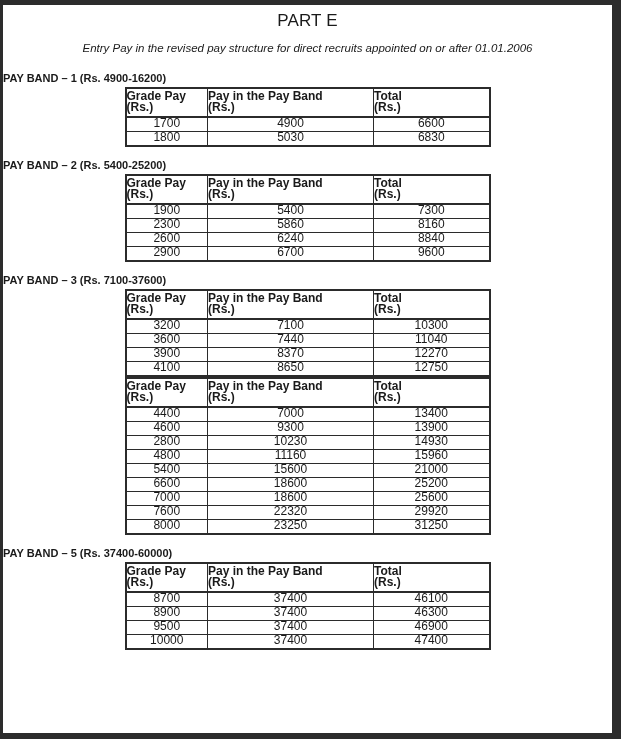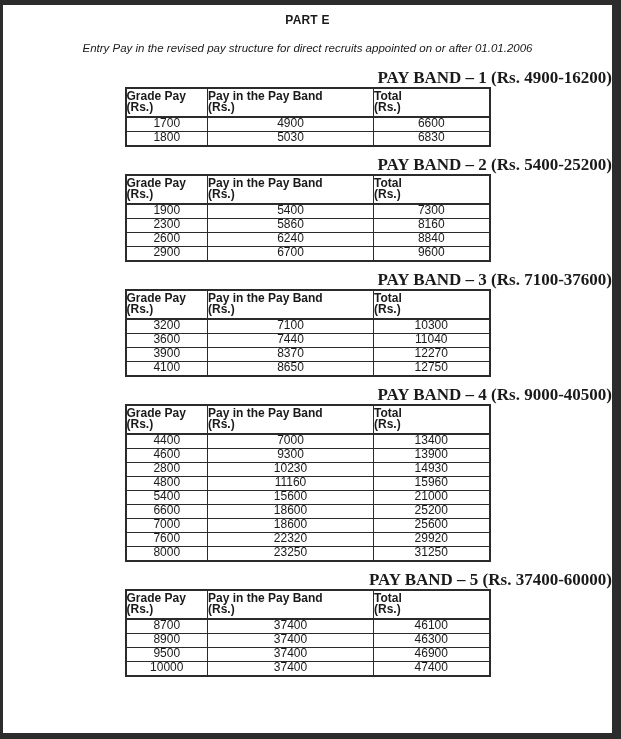--- a/index.html
+++ b/index.html
@@ -21,42 +21,41 @@
     right: 9px;
     bottom: 6px;
     background: #ffffff;
     color: #1a1a1a;
     padding-top: 8px;
     box-sizing: border-box;
   }
   .doc-title {
     margin: 0;
     text-align: center;
-    font-size: 12px;
-    font-weight: bold;
+    font-size: 17px;
+    font-weight: normal;
     line-height: 15px;
     letter-spacing: 0.2px;
   }
   .doc-subtitle {
     margin: 13px 0 16px 0;
     text-align: center;
     font-style: italic;
     font-size: 11.5px;
     line-height: 14px;
   }
   .band-section {
     margin: 0;
   }
   .band-heading {
     margin: 11px 0 2px 0;
-    text-align: right;
-    font-size: 17px;
+    text-align: left;
+    font-size: 11px;
     font-weight: bold;
     line-height: 14px;
-    font-family: Liberation Serif, serif;
   }
   table.pay-table {
     border-collapse: collapse;
     margin: 0 auto;
     width: 364px;
     table-layout: fixed;
     border: 2px solid #2b2b2b;
   }
   table.pay-table col.c1 { width: 82px; }
   table.pay-table col.c2 { width: 166px; }
@@ -191,21 +190,20 @@
           <tr>
             <td>4100</td>
             <td>8650</td>
             <td>12750</td>
           </tr>
         </tbody>
     </table>
   </section>
 
   <section class="band-section">
-    <h2 class="band-heading">PAY BAND – 4 (Rs. 9000-40500)</h2>
     <table class="pay-table">
       <colgroup>
           <col class="c1">
           <col class="c2">
           <col class="c3">
         </colgroup>
       <thead>
         <tr>
           <th><span>Grade Pay</span><br><span>(Rs.)</span></th>
           <th><span>Pay in the Pay Band</span><br><span>(Rs.)</span></th>

